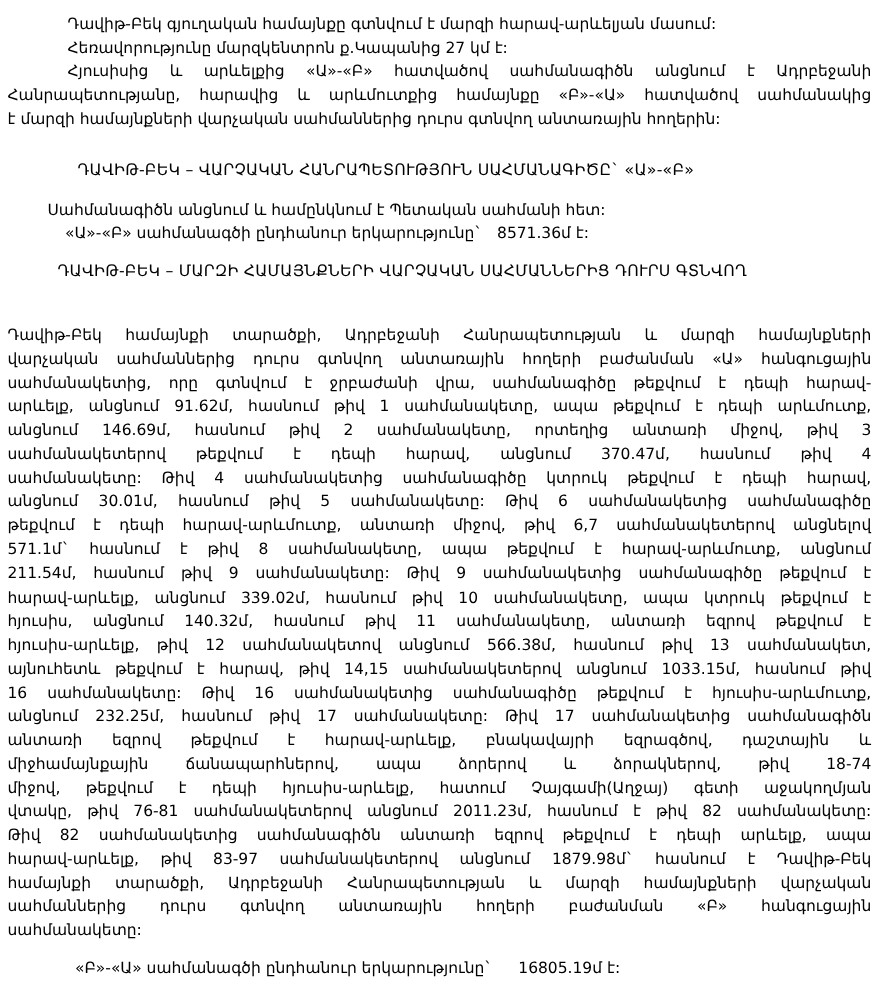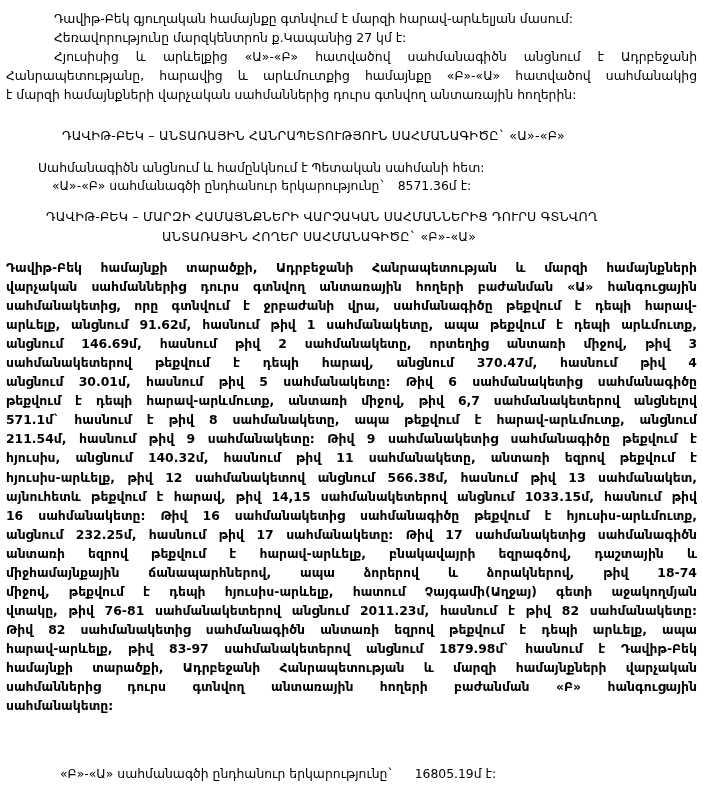--- a/index.html
+++ b/index.html
@@ -24,42 +24,43 @@
 
   <div class="line" style="left:54px; top:9px;">Դավիթ-Բեկ գյուղական համայնքը գտնվում է մարզի հարավ-արևելյան մասում:</div>
   <div class="line" style="left:54px; top:28px;">Հեռավորությունը մարզկենտրոն ք.Կապանից  27 կմ է:</div>
 
   <div class="para" style="top:47px; left:6px; width:691px;">
     <div class="l" style="padding-left:48px;">Հյուսիսից և արևելքից «Ա»-«Բ» հատվածով սահմանագիծն անցնում է Ադրբեջանի</div>
     <div class="l">Հանրապետությանը, հարավից և արևմուտքից համայնքը «Բ»-«Ա» հատվածով սահմանակից</div>
     <div class="l last">է մարզի համայնքների վարչական սահմաններից դուրս գտնվող անտառային հողերին:</div>
   </div>
 
-  <div class="head" style="left:62px; top:126px;">ԴԱՎԻԹ-ԲԵԿ – ԱՆՏԱՌԱՅԻՆ  ՀԱՆՐԱՊԵՏՈՒԹՅՈՒՆ ՍԱՀՄԱՆԱԳԻԾԸ`   «Ա»-«Բ»</div>
+  <div class="head" style="left:62px; top:126px;">ԴԱՎԻԹ-ԲԵԿ – ՎԱՐՉԱԿԱՆ  ՀԱՆՐԱՊԵՏՈՒԹՅՈՒՆ ՍԱՀՄԱՆԱԳԻԾԸ`   «Ա»-«Բ»</div>
 
   <div class="line" style="left:38px; top:158px;">Սահմանագիծն անցնում և համընկնում է Պետական սահմանի հետ:</div>
   <div class="line" style="left:52px; top:176px;">
     <span>«Ա»-«Բ» սահմանագծի ընդհանուր երկարությունը`</span>
     <span style="margin-left:8px;">8571.36մ է:</span>
   </div>
 
   <div class="head" style="left:46px; top:207px;">ԴԱՎԻԹ-ԲԵԿ – ՄԱՐԶԻ ՀԱՄԱՅՆՔՆԵՐԻ ՎԱՐՉԱԿԱՆ ՍԱՀՄԱՆՆԵՐԻՑ ԴՈՒՐՍ ԳՏՆՎՈՂ</div>
-  <div class="head" style="left:162px; top:227px;">ԱՆՏԱՌԱՅԻՆ ՀՈՂԵՐ ՍԱՀՄԱՆԱԳԻԾԸ`   «Բ»-«Ա»</div>
 
-  <div class="para" style="top:258px;font-weight:bold;">
+  <div class="para" style="top:258px;">
     <div class="l">Դավիթ-Բեկ համայնքի տարածքի, Ադրբեջանի Հանրապետության և մարզի համայնքների</div>
     <div class="l">վարչական սահմաններից դուրս գտնվող անտառային հողերի բաժանման «Ա» հանգուցային</div>
     <div class="l">սահմանակետից, որը գտնվում է ջրբաժանի վրա, սահմանագիծը թեքվում է դեպի հարավ-</div>
     <div class="l">արևելք, անցնում 91.62մ, հասնում թիվ 1 սահմանակետը, ապա թեքվում է դեպի արևմուտք,</div>
     <div class="l">անցնում 146.69մ, հասնում թիվ 2 սահմանակետը, որտեղից անտառի միջով, թիվ 3</div>
     <div class="l">սահմանակետերով թեքվում է դեպի հարավ, անցնում 370.47մ, հասնում թիվ 4</div>
+    <div class="l">սահմանակետը: Թիվ 4 սահմանակետից սահմանագիծը կտրուկ թեքվում է դեպի հարավ,</div>
     <div class="l">անցնում 30.01մ, հասնում թիվ 5 սահմանակետը: Թիվ 6 սահմանակետից սահմանագիծը</div>
     <div class="l">թեքվում է դեպի հարավ-արևմուտք, անտառի միջով, թիվ 6,7 սահմանակետերով անցնելով</div>
     <div class="l">571.1մ` հասնում է թիվ 8 սահմանակետը, ապա թեքվում է հարավ-արևմուտք, անցնում</div>
     <div class="l">211.54մ, հասնում թիվ 9 սահմանակետը: Թիվ 9 սահմանակետից սահմանագիծը թեքվում է</div>
+    <div class="l">հարավ-արևելք, անցնում 339.02մ, հասնում թիվ 10 սահմանակետը, ապա կտրուկ թեքվում է</div>
     <div class="l">հյուսիս, անցնում 140.32մ, հասնում թիվ 11 սահմանակետը, անտառի եզրով թեքվում է</div>
     <div class="l">հյուսիս-արևելք, թիվ 12 սահմանակետով անցնում 566.38մ, հասնում թիվ 13 սահմանակետ,</div>
     <div class="l">այնուհետև թեքվում է հարավ, թիվ 14,15 սահմանակետերով անցնում 1033.15մ, հասնում թիվ</div>
     <div class="l">16 սահմանակետը: Թիվ 16 սահմանակետից սահմանագիծը թեքվում է հյուսիս-արևմուտք,</div>
     <div class="l">անցնում 232.25մ, հասնում թիվ 17 սահմանակետը: Թիվ 17 սահմանակետից սահմանագիծն</div>
     <div class="l">անտառի եզրով թեքվում է հարավ-արևելք, բնակավայրի եզրագծով, դաշտային և</div>
     <div class="l">միջհամայնքային ճանապարհներով, ապա ձորերով և ձորակներով, թիվ 18-74</div>
     <div class="l">միջով, թեքվում է դեպի հյուսիս-արևելք, հատում Չայգամի(Աղջայ) գետի աջակողմյան</div>
     <div class="l">վտակը, թիվ 76-81 սահմանակետերով անցնում 2011.23մ, հասնում է թիվ 82 սահմանակետը:</div>
     <div class="l">Թիվ 82 սահմանակետից սահմանագիծն անտառի եզրով թեքվում է դեպի արևելք, ապա</div>

